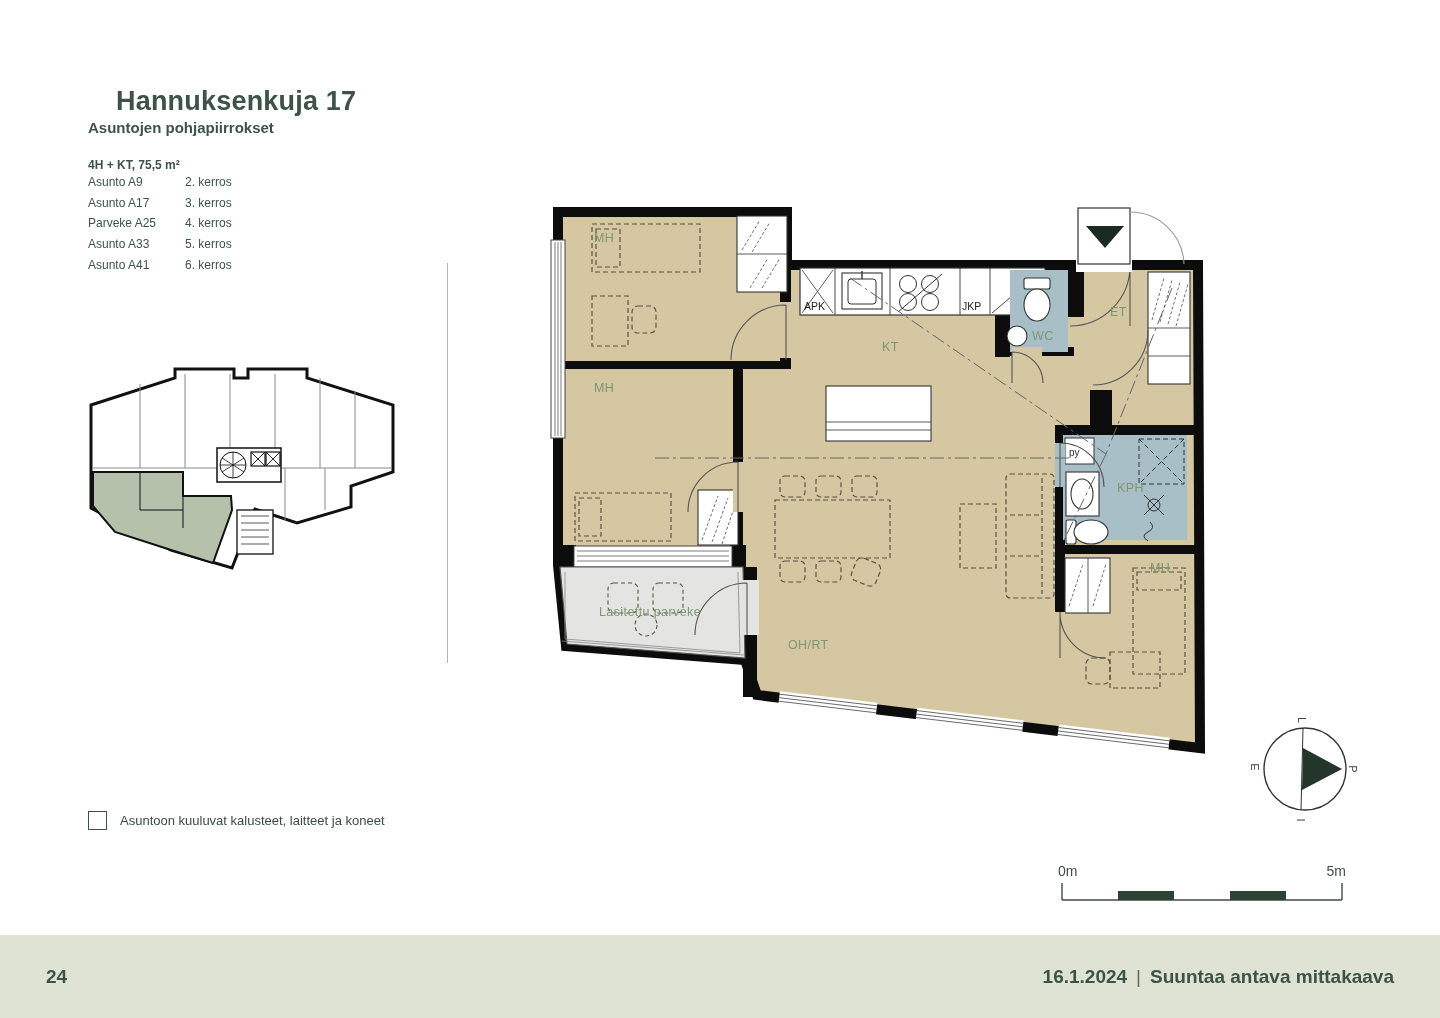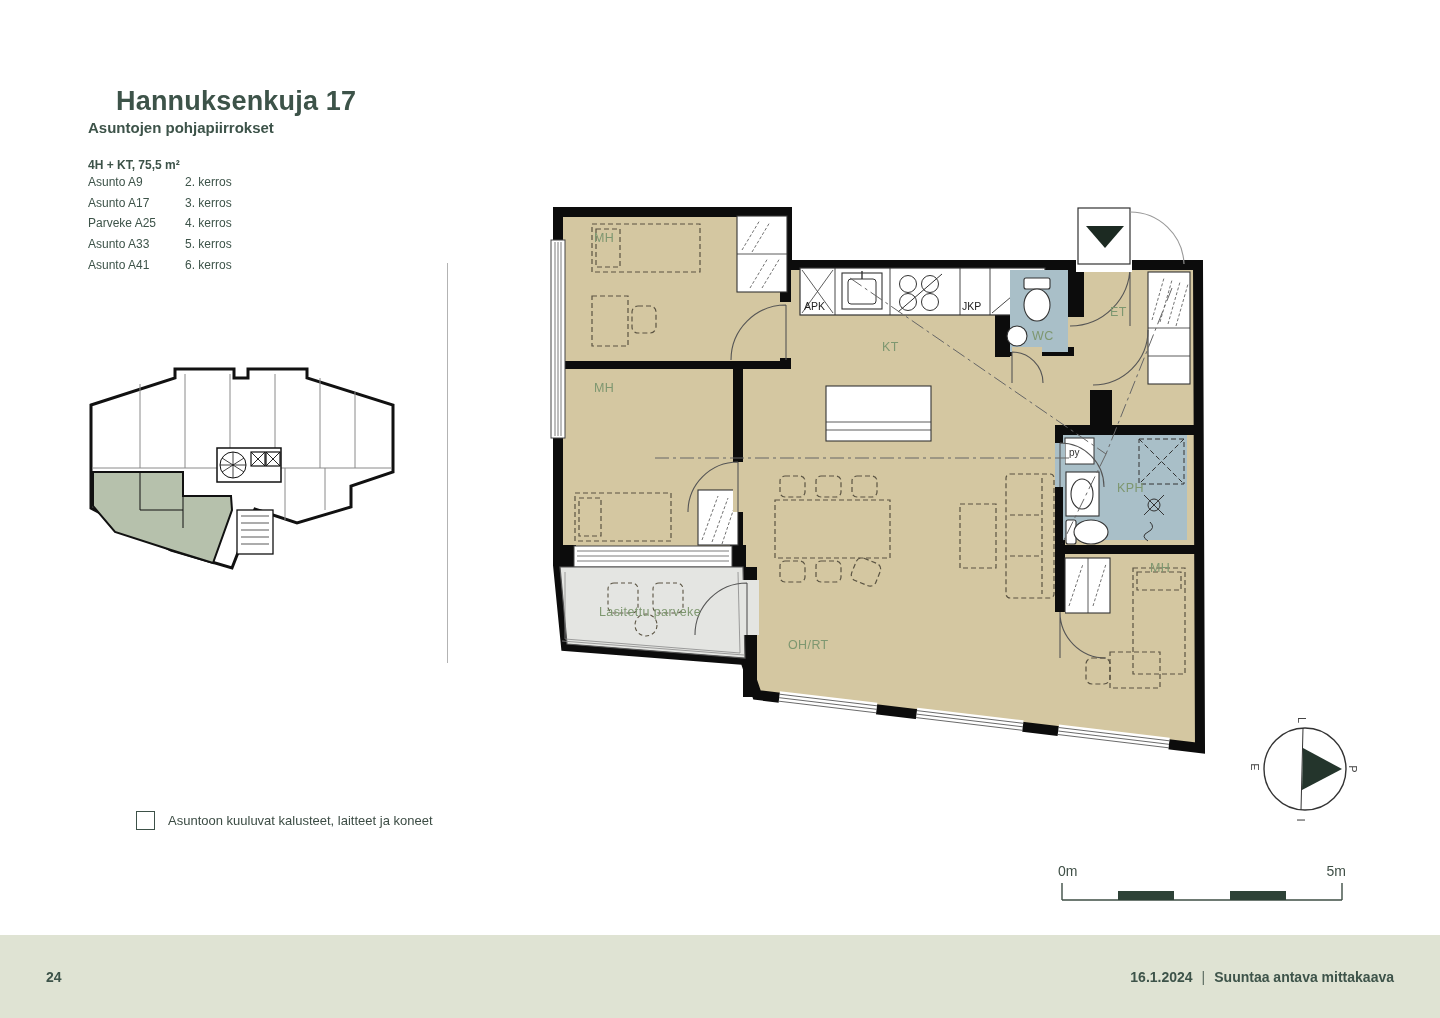--- a/index.html
+++ b/index.html
@@ -20,33 +20,33 @@
   #apt-type     { left:88px; top:158px; font-size:12px; font-weight:700; }
   #apt-list     { left:88px; top:172px; font-size:12px; font-weight:500; line-height:20.7px; }
   #apt-list .row { display:flex; }
   #apt-list .nm  { width:97px; }
 
   
   #divider { left:447px; top:263px; width:1px; height:400px; background:#b3b3b3; }
 
   
   #legend { left:88px; top:808px; font-size:13px; color:#3c4c44; }
-  #legend .lrow { display:flex; align-items:center; height:24px;margin-left:48px; }
+  #legend .lrow { display:flex; align-items:center; height:24px; }
   #legend .sw { width:19px; height:19px; margin-right:13px; flex:0 0 auto; }
   .sw-0 { background:#ffffff; border:1.6px solid #3d5148; }
   .sw-1 { background:#aabfc9; }
   .sw-2 { background:#d8caa0; }
   .sw-3 { background:#e1e2df; }
 
   
   #footer {
     left:0; bottom:0; width:1440px; height:83px;
     background:#dfe3d3; display:flex; align-items:center;
     justify-content:space-between; padding:0 46px 0 46px;
-    font-size:14px; font-weight:700; color:#3d5349;
+    font-size:19px; font-weight:700; color:#3d5349;
   }
   #footer .right { display:flex; align-items:flex-start; gap:9px; font-weight:600; }
   #footer .sep { font-weight:400; color:#5a6a5f; }
 
   svg text { font-family:"Liberation Sans", sans-serif; }
   .roomlbl { fill:#7e9770; font-size:12.5px; letter-spacing:.4px; }
   .smalllbl{ fill:#222222; font-size:10.5px; }
   .tinylbl { fill:#333333; font-size:10px; }
   .scalelbl{ fill:#3f4f46; font-size:14px; }
   .complbl { fill:#444444; font-size:11px; }

